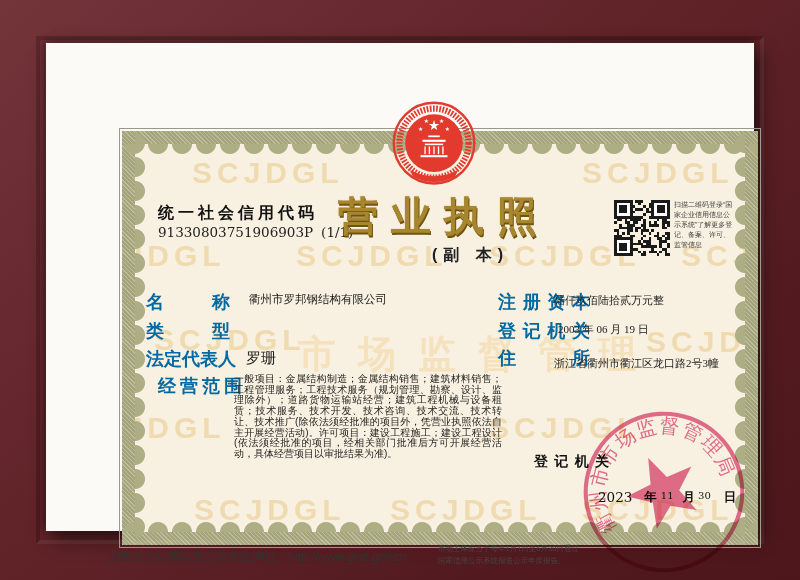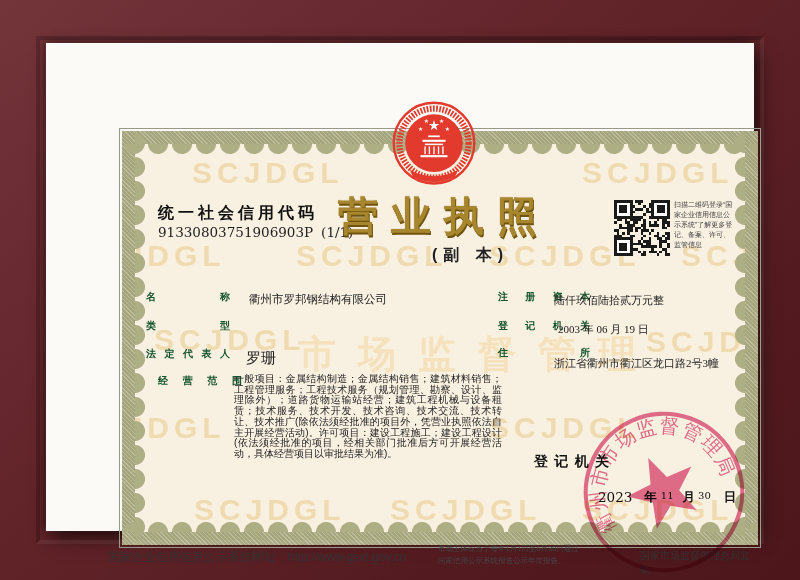--- a/index.html
+++ b/index.html
@@ -35,21 +35,21 @@
   .emblem{position:absolute;left:340px;top:55px;width:96px;height:96px;}
   .credit-label{position:absolute;left:112px;top:160px;font-size:16px;font-weight:bold;letter-spacing:4px;color:#111;}
   .credit-code{position:absolute;left:112px;top:181px;font-size:13.5px;color:#222;font-family:"DejaVu Serif",serif;}
   .credit-code .pages{margin-left:8px;}
   .title{position:absolute;left:292px;top:146px;font-size:40px;font-weight:bold;letter-spacing:13px;
     color:#a8862e;font-family:"Liberation Serif",serif;
     text-shadow:1px 1.5px 0 #6f540f,0 0 1px #8a6c1a;white-space:nowrap;}
   .subtitle{position:absolute;left:346px;top:202px;font-size:16px;letter-spacing:6px;color:#222;font-weight:bold;white-space:nowrap;margin-left:40px;}
   .qr{position:absolute;left:568px;top:157px;width:56px;height:56px;}
   .qr-caption{position:absolute;left:628px;top:157px;width:60px;font-size:7px;line-height:1.42;color:#444;}
-  .lab{position:absolute;font-size:10px;font-weight:bold;color:#14532d;white-space:nowrap;}
+  .lab{position:absolute;font-size:18px;font-weight:bold;color:#0369a1;white-space:nowrap;}
   .jt{display:inline-block;text-align:justify;text-align-last:justify;}
   .w84{width:84px}.w92{width:92px}.w80{width:80px}
   .val{position:absolute;color:#222;font-family:"Liberation Serif",serif;white-space:nowrap;}
   .scope-val{position:absolute;left:188px;top:331px;width:268px;font-size:10px;line-height:10.7px;
     color:#222;text-align:justify;white-space:normal;font-family:Liberation Sans, sans-serif;}
   .regauth{position:absolute;left:488px;top:410px;font-size:14px;font-weight:bold;letter-spacing:5px;color:#111;}
   .datebar{position:absolute;left:552px;top:446px;display:flex;align-items:flex-start;color:#111;}
   .datebar .num{font-family:"DejaVu Serif",serif;font-size:13.5px;}
   .datebar .unit{font-size:12.5px;font-weight:bold;}
   .datebar .small{font-size:10px;transform:translateY(1px);font-family:"DejaVu Serif",serif;}
@@ -304,21 +304,20 @@
       <span class="unit" style="margin-left:9px">月</span>
       <span class="small" style="margin-left:3px">30</span>
       <span class="unit" style="margin-left:13px">日</span>
     </div>
 
     <div class="footer footer-left">国家企业信用信息公示系统网址：http://www.gsxt.gov.cn</div>
     <div class="footer footer-mid">
       <div>市场主体应当于每年1月1日至6月30日通过</div>
       <div>国家信用公示系统报送公示年度报告。</div>
     </div>
-    <div class="footer footer-right">国家市场监督管理总局监制</div>
 
     <svg class="stamp" viewBox="0 0 200 200">
       <circle cx="100" cy="100" r="92" fill="none" stroke="#df5383" stroke-width="5"></circle>
       <polygon fill="#df5383" points="100,56 89.4,85.4 58.2,86.4 82.9,105.6 74.1,135.6 100,118 125.9,135.6 117.1,105.6 141.8,86.4 110.6,85.4"></polygon>
       <defs>
           <path id="stampArc" d="M34.2,123.9 A70,70 0 1 1 165.8,123.9" fill="none"></path>
         </defs>
       <text font-size="23" fill="#df5383" letter-spacing="2">
         <textPath href="#stampArc" startOffset="50%" text-anchor="middle" id="stamp-textpath">衢州市市场监督管理局</textPath>
       </text>

